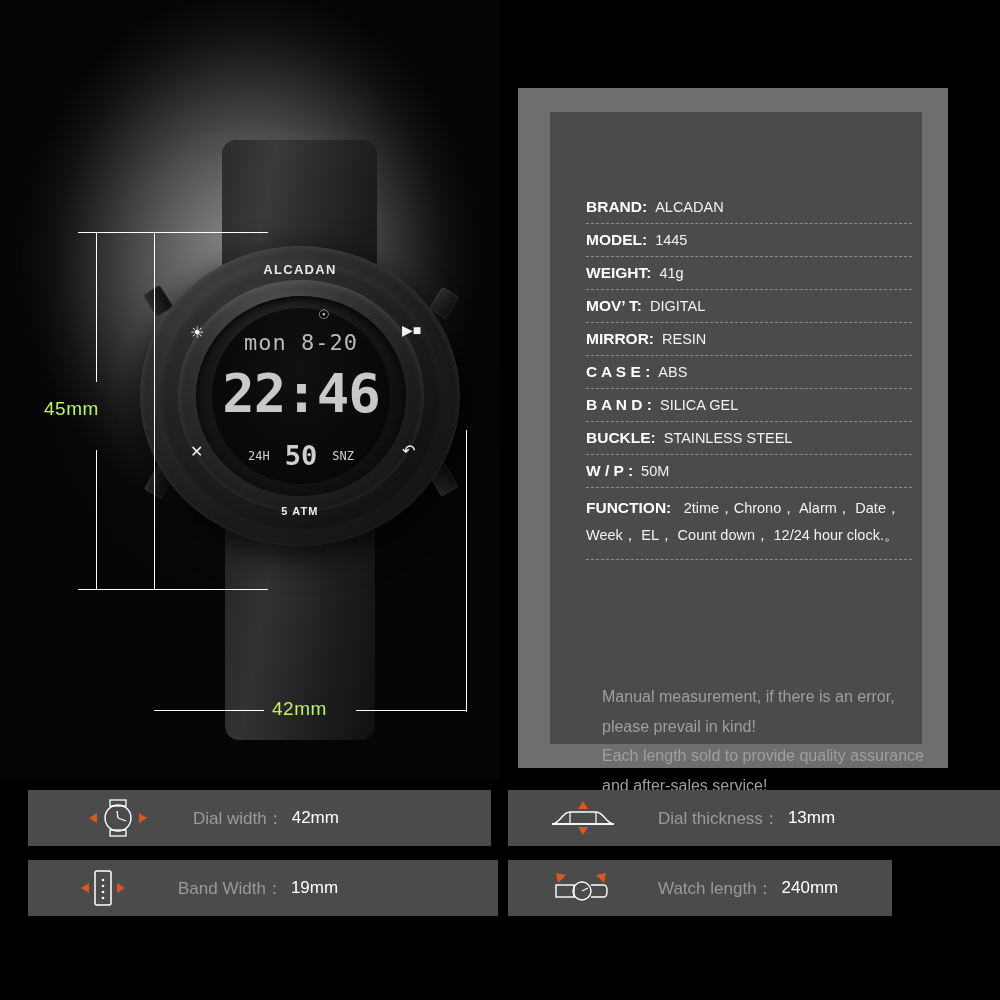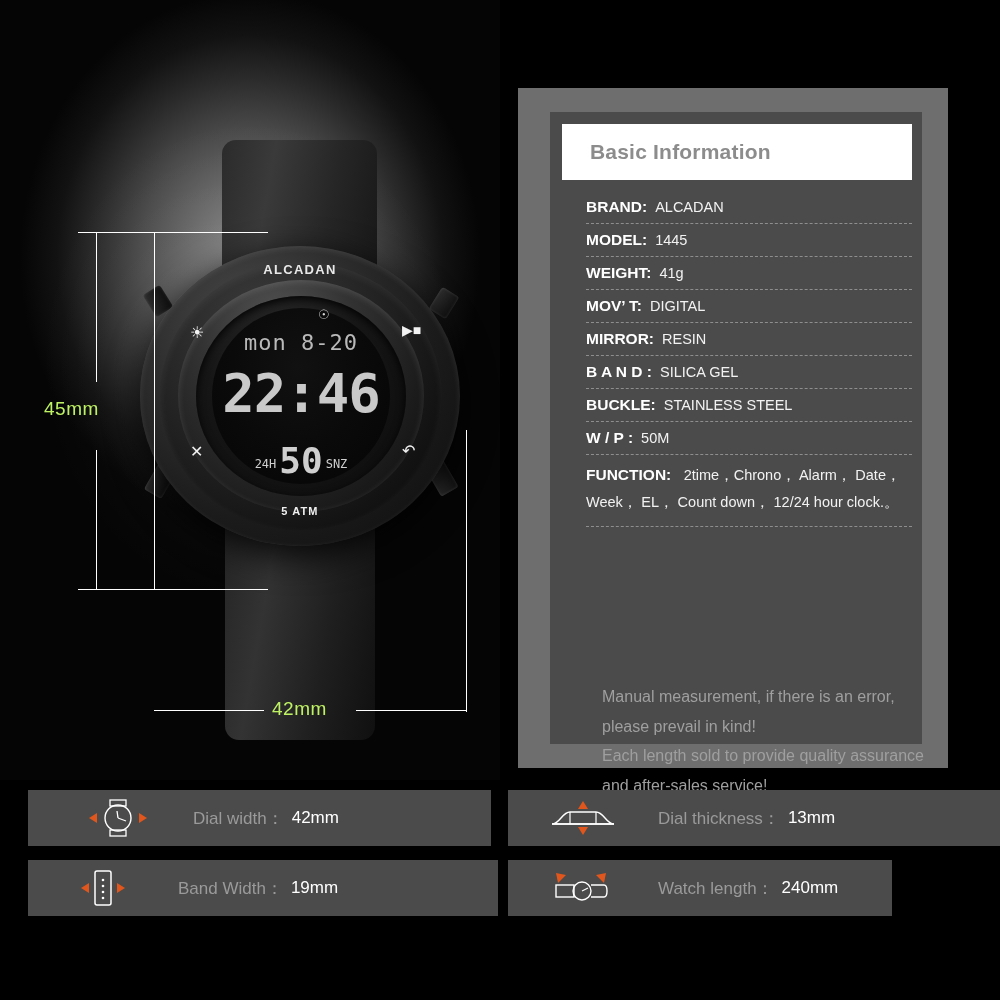--- a/index.html
+++ b/index.html
@@ -56,21 +56,21 @@
   .ic-back{left:402px;top:443px;font-size:16px;}
   .ic-bell{left:318px;top:308px;font-size:13px;color:#d8d8d8;}
 
   
   .lcd-row1{position:absolute;left:212px;top:330px;width:178px;text-align:center;color:#b9b9b9;
     font-family:"DejaVu Sans Mono",monospace;font-size:22px;letter-spacing:1px;}
   .lcd-time{position:absolute;left:206px;top:362px;width:190px;text-align:center;color:#c9c9c9;
     font-family:"DejaVu Sans Mono",monospace;font-size:54px;font-weight:700;letter-spacing:-1px;}
   .lcd-row3{position:absolute;left:212px;top:440px;width:178px;text-align:center;color:#cfcfcf;
     font-family:"DejaVu Sans Mono",monospace;font-size:12px;}
-  .lcd-row3 .big{font-size:36px;font-weight:700;vertical-align:-5px;margin:0 3px;}
+  .lcd-row3 .big{font-size:27px;font-weight:700;vertical-align:-5px;margin:0 15px;}
 
   
   .gl{position:absolute;background:#ffffff;}
   .gl.h{height:1px;} .gl.v{width:1px;}
   .dim-label{position:absolute;color:#bef264;font-size:19px;letter-spacing:.5px;}
 
   
   .spec-frame{position:absolute;left:518px;top:88px;width:430px;height:680px;background:#6e6e6e;}
   .spec-panel{position:absolute;left:550px;top:112px;width:372px;height:632px;background:#4b4b4b;}
   .spec-title{position:absolute;left:562px;top:124px;width:350px;height:56px;background:#fff;
@@ -144,23 +144,20 @@
     <div class="gl v" style="left:154px;top:232px;height:358px;"></div>
     <div class="gl v" style="left:466px;top:430px;height:282px;"></div>
     <div class="gl h" style="left:154px;top:710px;width:110px;"></div>
     <div class="gl h" style="left:356px;top:710px;width:110px;"></div>
     <div class="dim-label" style="left:44px;top:398px;">45mm</div>
     <div class="dim-label" style="left:272px;top:698px;">42mm</div>
   </div>
 
   <div class="spec-frame"></div>
   <div class="spec-panel"></div>
-  <div class="spec-title">
-    <span>Basic Information</span>
-  </div>
 
   <div class="rows">
     <div class="row">
       <span class="lab">BRAND:</span>
       <span class="val">ALCADAN</span>
     </div>
     <div class="row">
       <span class="lab">MODEL:</span>
       <span class="val">1445</span>
     </div>
@@ -168,20 +165,24 @@
       <span class="lab">WEIGHT:</span>
       <span class="val">41g</span>
     </div>
     <div class="row">
       <span class="lab">MOV’ T:</span>
       <span class="val">DIGITAL</span>
     </div>
     <div class="row">
       <span class="lab">MIRROR:</span>
       <span class="val">RESIN</span>
+    </div>
+    <div class="row">
+      <span class="lab">C A S E :</span>
+      <span class="val">ABS</span>
     </div>
     <div class="row">
       <span class="lab">B A N D :</span>
       <span class="val">SILICA GEL</span>
     </div>
     <div class="row">
       <span class="lab">BUCKLE:</span>
       <span class="val">STAINLESS STEEL</span>
     </div>
     <div class="row">

